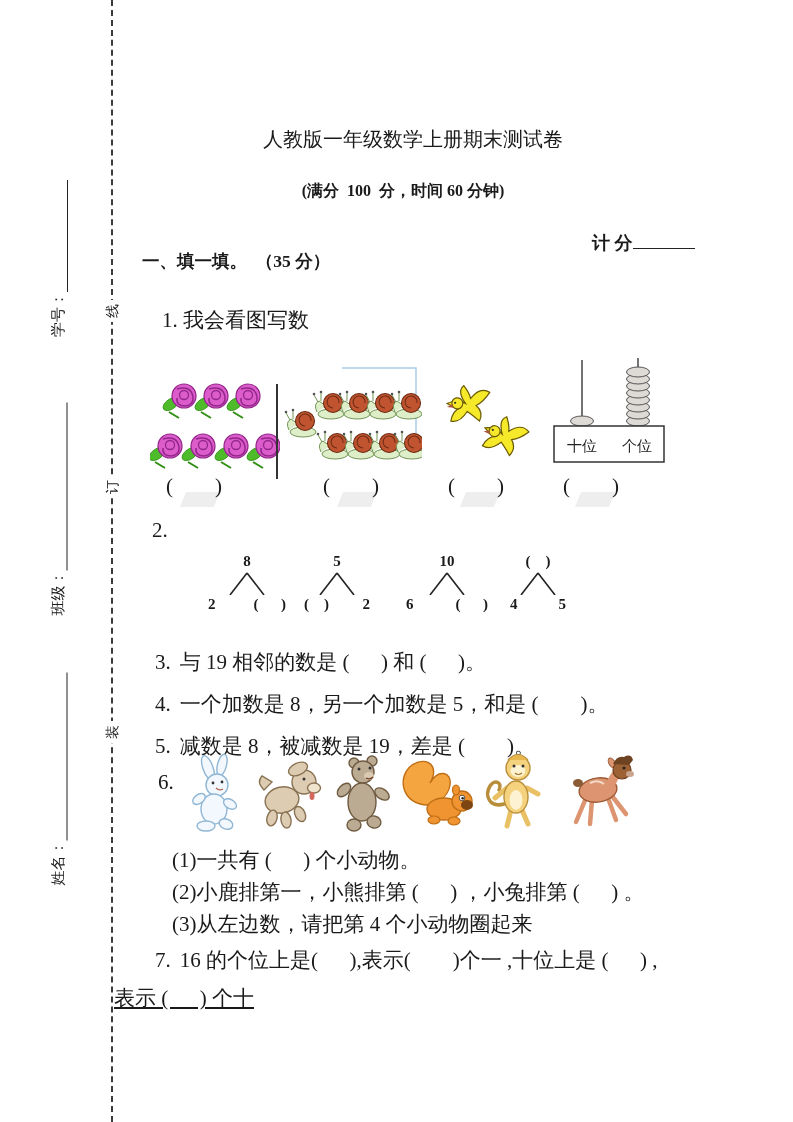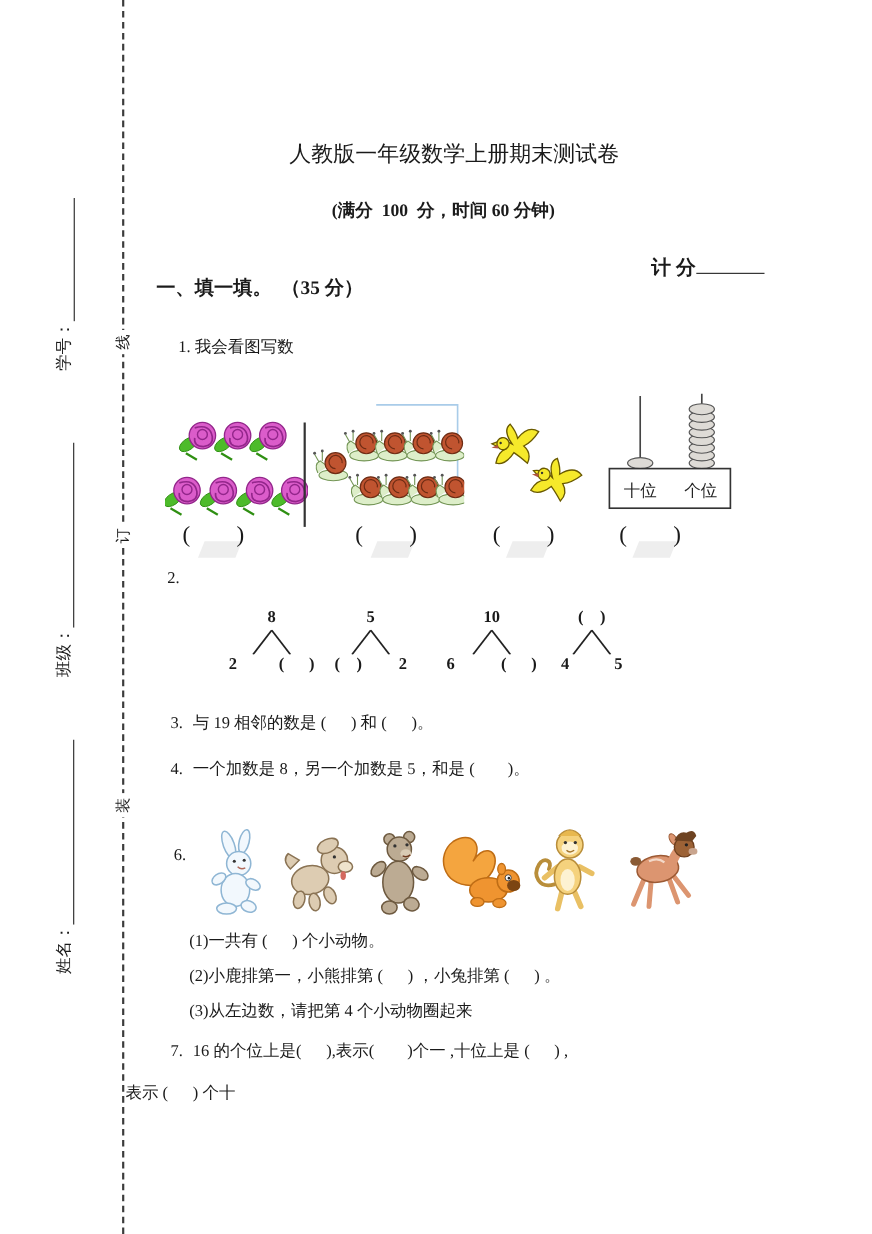--- a/index.html
+++ b/index.html
@@ -19,28 +19,28 @@
   #mf-name{width:235px;left:-61px;top:757px;}  #mf-name .mf-line{width:168px;}
   
   .title{position:absolute;left:113px;top:126px;width:600px;text-align:center;
         font-size:20px;font-weight:normal;}
   .subtitle{position:absolute;left:113px;top:181px;width:580px;text-align:center;
         font-size:16px;font-weight:bold;white-space:pre;}
   .score{position:absolute;left:574px;top:210px;font-size:18px;font-weight:bold;white-space:pre;}
   .score-line{display:inline-block;width:62px;height:15px;border-bottom:1.5px solid #222;}
   .section-heading{position:absolute;left:142px;top:249px;font-size:17.5px;font-weight:bold;white-space:pre;}
   
-  .q-row{position:absolute;font-size:15px;white-space:pre;}
+  .q-row{position:absolute;font-size:21px;white-space:pre;}
   .q-num{display:inline-block;margin-right:9px;}
   #q1-label{left:162px;top:306px;}
   #q2-num{left:152px;top:518px;}
   #q3{left:155px;top:648px;text-align:right;} #q4{left:155px;top:690px;} #q5{left:155px;top:732px;}
   #q6-num{left:158px;top:770px;}
   #q6-s1{left:172px;top:846px;} #q6-s2{left:172px;top:878px;} #q6-s3{left:172px;top:910px;}
-  #q7-l1{left:155px;top:946px;} #q7-l2{left:114px;top:984px;}
+  #q7-l1{left:155px;top:946px;} #q7-l2{left:114px;top:984px;text-decoration:underline;}
   
   .figure{position:absolute;}
   #fig-0{left:150px;top:366px;width:130px;height:114px;}
   #fig-1{left:284px;top:362px;width:138px;height:116px;}
   #fig-2{left:430px;top:372px;width:110px;height:100px;}
   #fig-3{left:546px;top:350px;width:126px;height:122px;}
   .figure svg{width:100%;height:100%;display:block;}
   .q1-answer{position:absolute;top:474px;font-size:21px;white-space:pre;}
   #ans-0{left:166px;} #ans-1{left:323px;} #ans-2{left:448px;} #ans-3{left:563px;}
   .wm{position:absolute;width:34px;height:15px;background:#eeeeee;transform:skewX(-22deg);}
@@ -311,20 +311,21 @@
        <line x1="20" y1="2" x2="3" y2="24" stroke="#222" stroke-width="1.6"></line>
        <line x1="20" y1="2" x2="37" y2="24" stroke="#222" stroke-width="1.6"></line>
         </svg>
      <div class="bond-bottom">
        <span>4</span>
        <span>5</span></div></div>
     </div>
 
   <div class="q-row" id="q3"><span class="q-num">3.</span><span>与 19 相邻的数是 (      ) 和 (      )。</span></div>
   <div class="q-row" id="q4"><span class="q-num">4.</span><span>一个加数是 8，另一个加数是 5，和是 (        )。</span></div>
+  <div class="q-row" id="q5"><span class="q-num">5.</span><span>减数是 8，被减数是 19，差是 (        )。</span></div>
 
   <div class="q-row" id="q6-num">6.</div>
   <div id="animals-row">
       <div class="animal a-rabbit">
         <svg viewBox="0 0 62 82">
     <g fill="#f2f8fd" stroke="#8fb6d4" stroke-width="1.4">
       <ellipse cx="22" cy="16" rx="5" ry="13" transform="rotate(-20 22 16)"></ellipse>
       <ellipse cx="36" cy="13" rx="4.5" ry="11" transform="rotate(14 36 13)"></ellipse>
       <circle cx="31" cy="33" r="11"></circle>
             <ellipse cx="28" cy="57" rx="13" ry="15"></ellipse>

